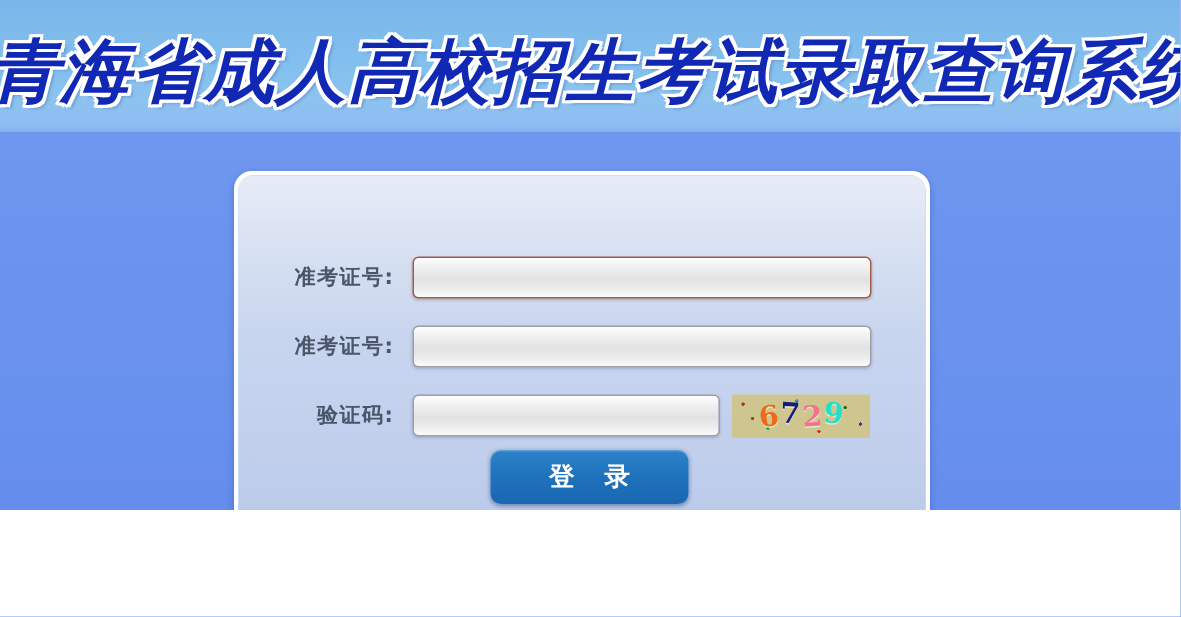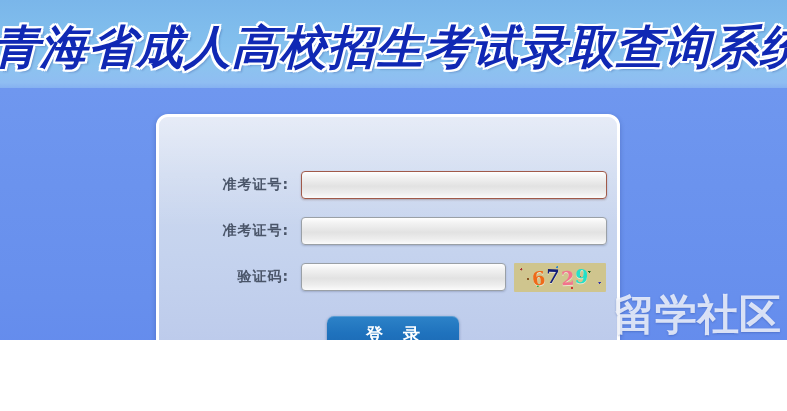--- a/index.html
+++ b/index.html
@@ -110,21 +110,20 @@
   #form-rows {
     position: relative;
     z-index: 2;
     padding: 45px 0 0 0;
   }
 
   .form-row {
     display: flex;
     align-items: center;
     height: 46px;
-    padding-left: 26px;
   }
 
   .field-label {
     width: 104px;
     text-align: right;
     padding-right: 12px;
     font-family: "DejaVu Sans", "Liberation Sans", sans-serif;
     font-size: 14px;
     font-weight: bold;
     color: #4a5569;
@@ -207,21 +206,20 @@
   }
   .cc0 { color: #ef6a18; transform: rotate(-6deg) translateY(1px); }
   .cc1 { color: #141e78; transform: rotate(3deg) translateY(-1px); }
   .cc2 { color: #f2738c; transform: rotate(-3deg) translateY(1px); }
   .cc3 { color: #22e0c8; transform: rotate(5deg) translateY(-1px); }
 
   
   #button-row {
     position: relative;
     z-index: 2;
-    margin-top: 16px;
     text-align: center;
     padding-left: 10px;
   }
   #login-button {
     display: inline-block;
     box-sizing: border-box;
     width: 132px;
     height: 36px;
     line-height: 34px;
     border: none;
@@ -304,16 +302,15 @@
       </div>
 
       <div id="button-row">
         <button id="login-button">登 录</button>
       </div>
 
     </div>
   </div>
 
   <div id="watermark">
-    <div id="watermark-title">留学社区</div>
   </div>
 
 </div>
 
 </body></html>

